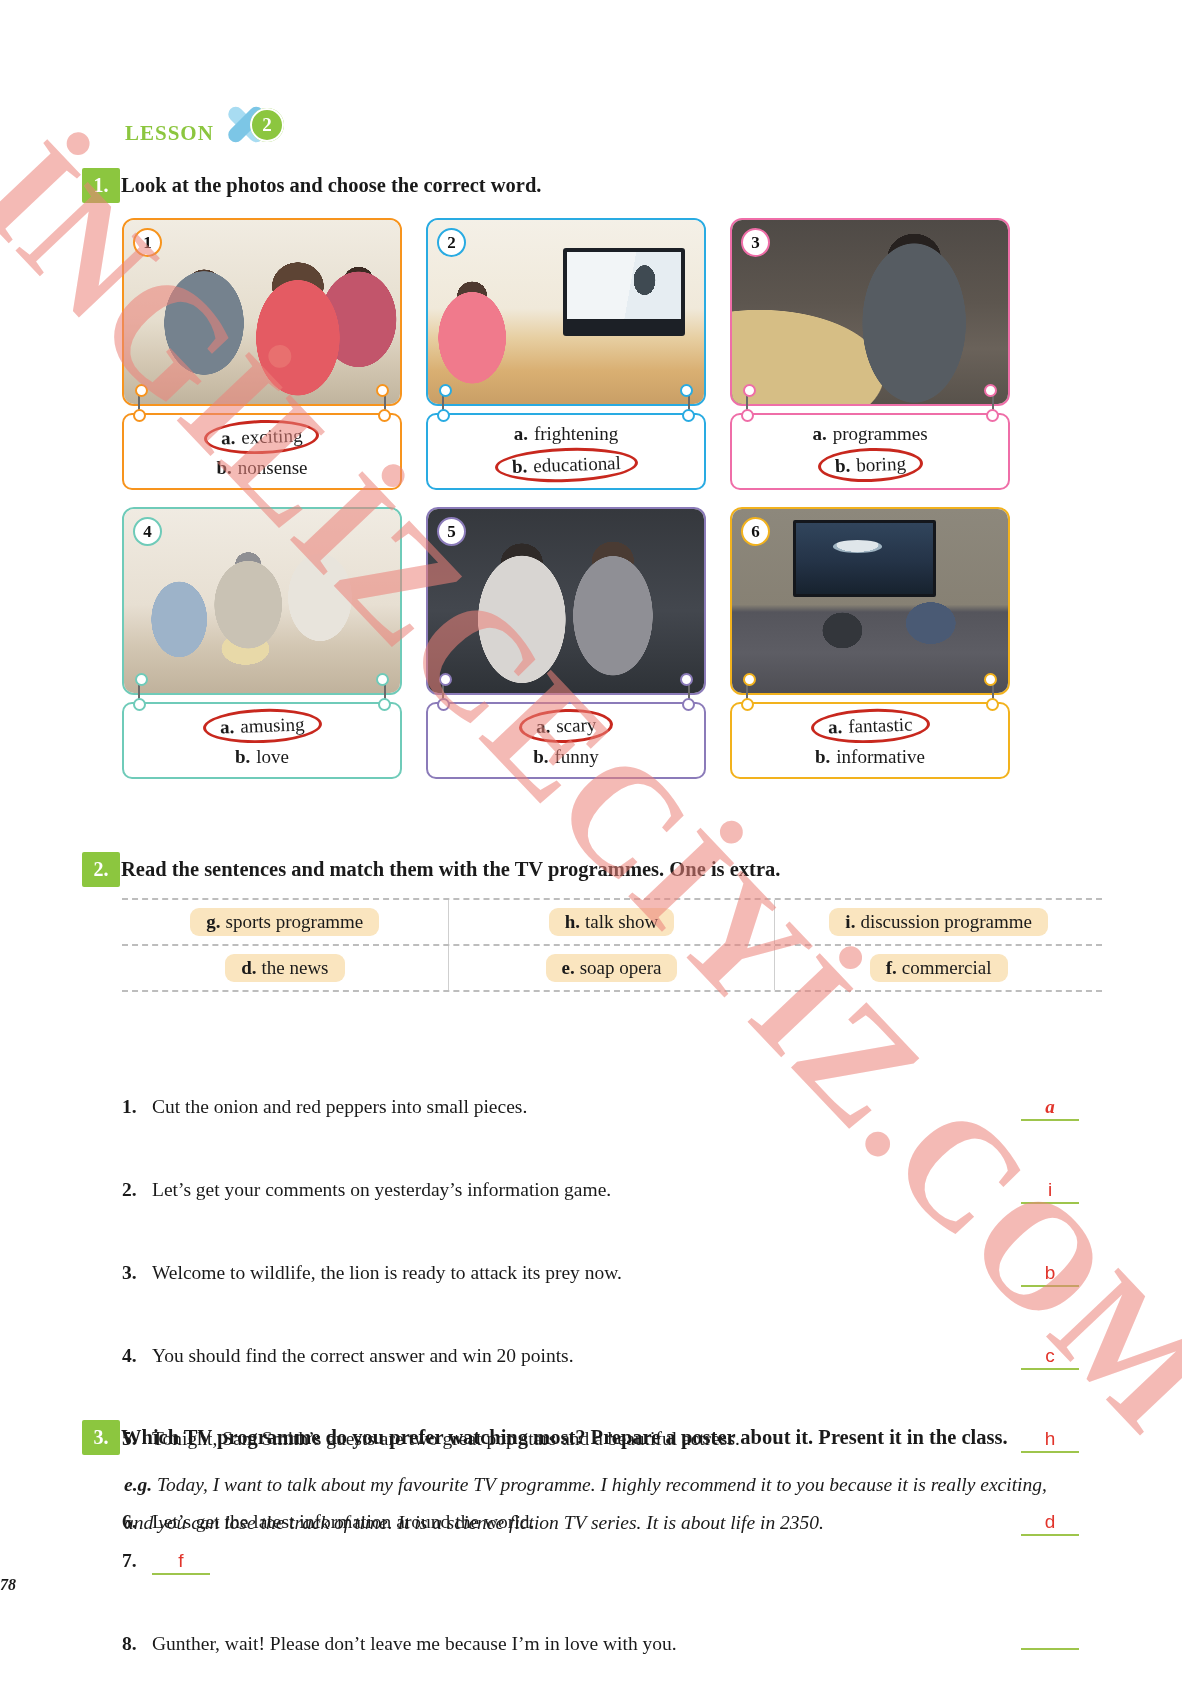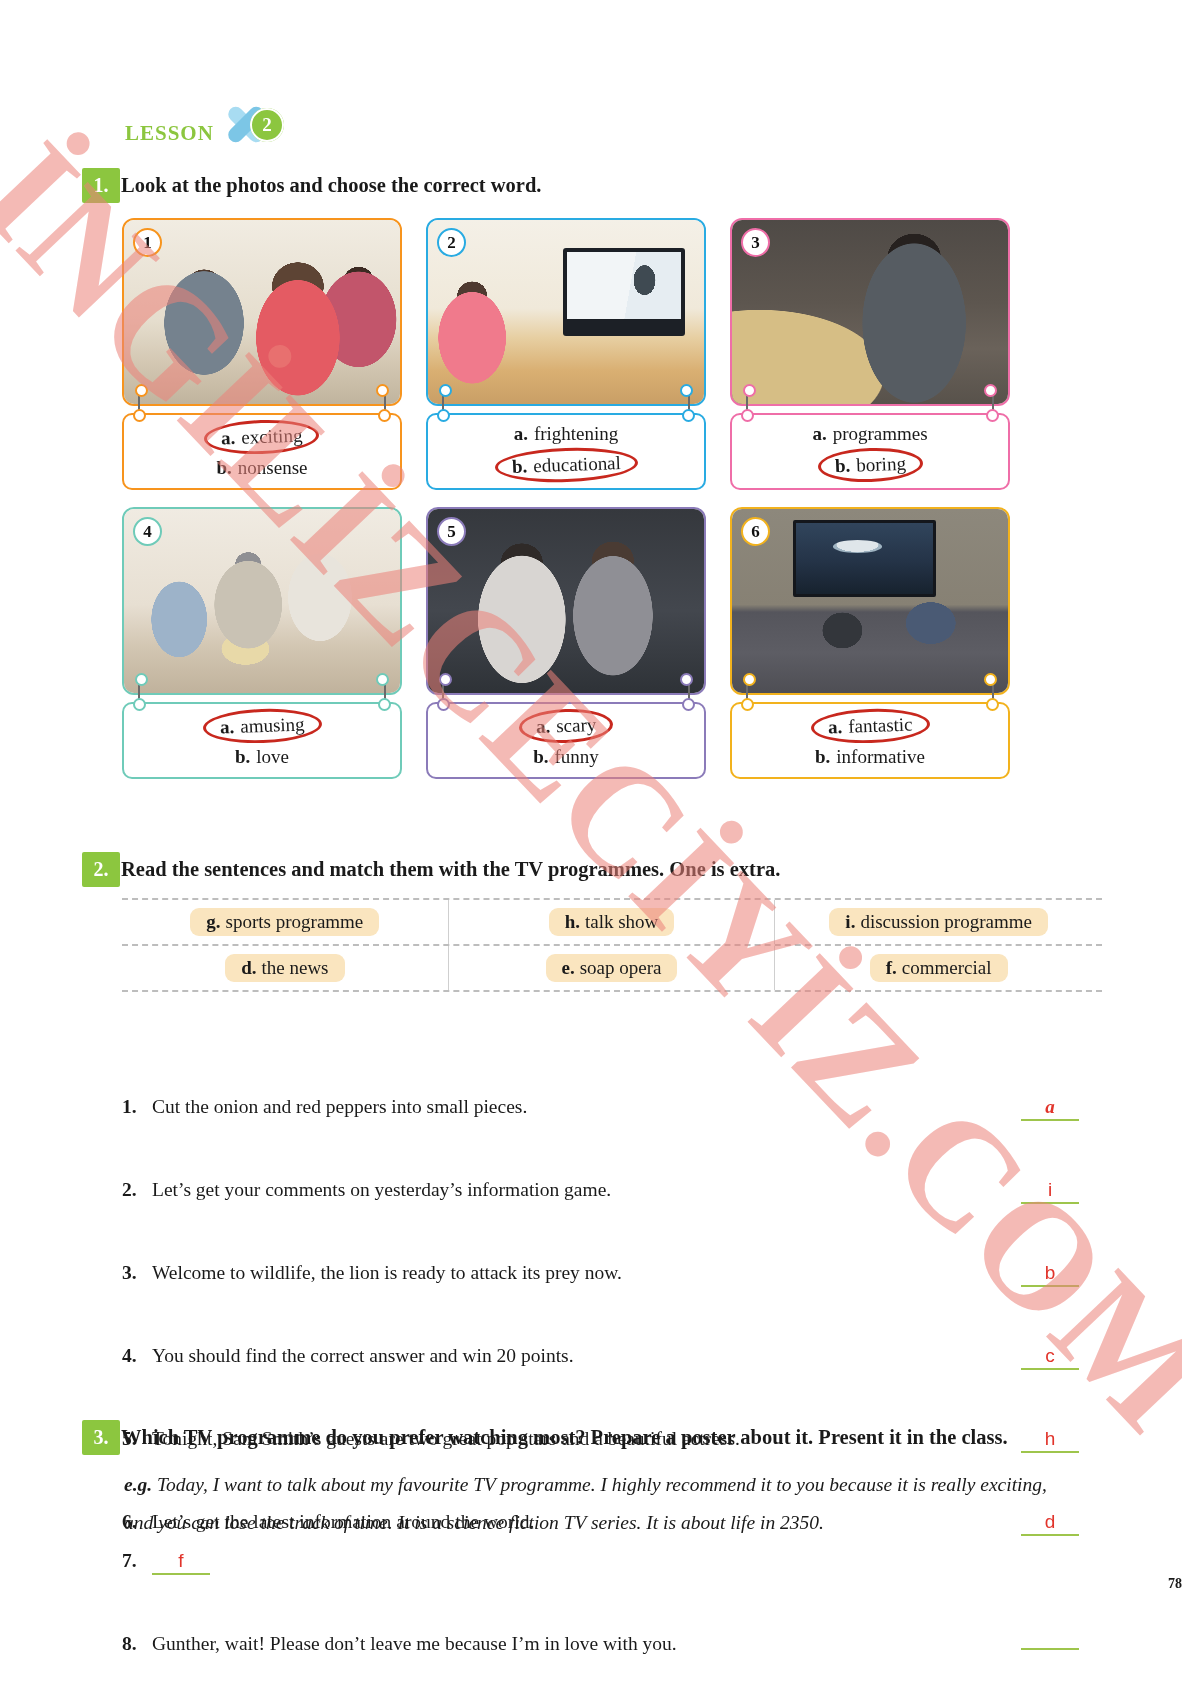--- a/index.html
+++ b/index.html
@@ -117,22 +117,22 @@
   .stext{flex:1;margin-top:44px;}
   .blank{width:58px;flex:0 0 auto;text-align:center;border-bottom:2.5px solid var(--ul,#9ec54c);
     color:var(--red,#e1342b);font-family:"Liberation Sans",sans-serif;font-size:19px;height:25px;}
   .blank.ans-serif{font-family:"Liberation Serif",serif;font-weight:bold;font-style:italic;}
 
   
   .example{position:absolute;left:124px;top:1466px;width:945px;font-size:19.5px;
     font-style:italic;line-height:38px;z-index:1;}
   .example b{font-style:italic;}
 
-  .page-num{position:absolute;left:0;right:0;top:1576px;text-align:right;
-    font-weight:bold;font-size:14px;z-index:1;}
+  .page-num{position:absolute;left:0;right:0;top:1576px;text-align:left;
+    font-weight:bold;font-size:16px;z-index:1;font-style:italic;}
 </style>
 </head>
 <body>
 
 <div class="page" style="--green: #8CC63F; --circle: #C8281E; --red: #E1342B; --hl: #FAE5BF; --ul: #9EC54C; --wm: #EC827A;">
 
   <div class="watermark">İNGİLİZCECİYİZ.COM</div>
 
   <div class="lesson-head">
     <span class="lesson-word">LESSON</span>

